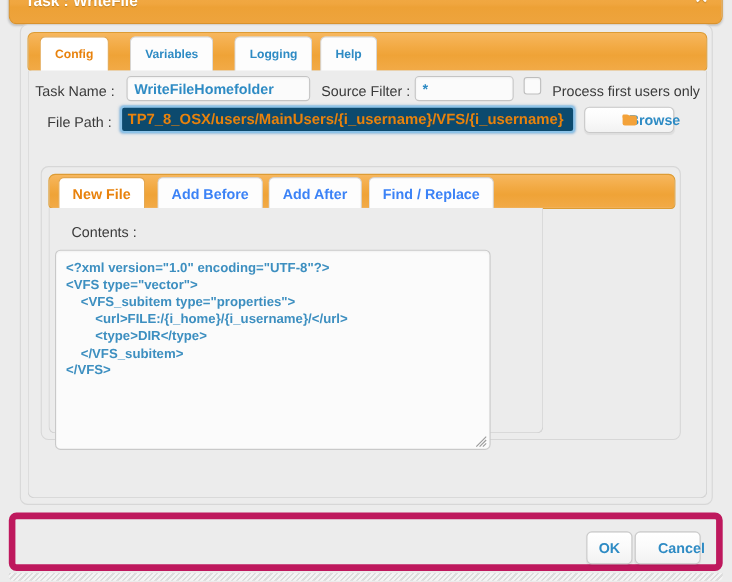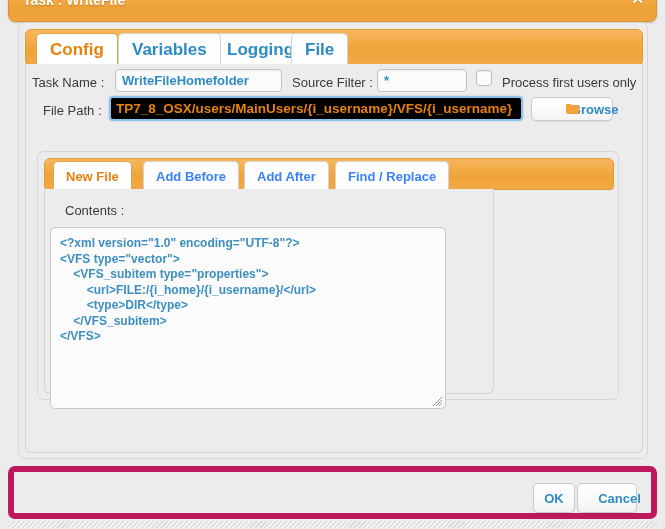--- a/index.html
+++ b/index.html
@@ -92,21 +92,21 @@
     top: 3px;
     height: 33px;
     background: #fdfdfd;
     border: 1px solid #d3d3d3;
     border-bottom: none;
     border-radius: 5px 5px 0 0;
     box-sizing: border-box;
     display: flex;
     align-items: center;
     justify-content: center;
-    font-size: 17px;
+    font-size: 11px;
     font-weight: bold;
     color: #2e8bc4;
     cursor: pointer;
     padding: 0 13px;
     white-space: nowrap;
   }
   .otab.active {
     color: #e8820c;
     background: #ffffff;
     border-color: #e0a34a;
@@ -141,21 +141,21 @@
     border-radius: 4px;
     font-family: "Liberation Sans", sans-serif;
     font-size: 13px;
     font-weight: bold;
     color: #2e8bc4;
     padding: 0 6px;
     outline: none;
     box-shadow: inset 0 1px 2px rgba(0,0,0,0.05);
   }
   #filepath-input {
-    background: #000000;
+    background: #0c4a6e;
     border: 2px solid #8dc3e8;
     color: #e8820c;
     font-size: 13.5px;
     padding: 0 5px;
     box-shadow: 0 0 2px rgba(100,160,210,0.6);
   }
 
   
   .cbx {
     position: absolute;
@@ -369,21 +369,21 @@
     <div id="title-text">Task : WriteFile</div>
     <div id="close-icon">✕</div>
   </div>
 
   <div id="outer-panel">
 
     <div id="outer-tabstrip">
       <div class="otab active" style="left:10px;">Config</div>
       <div class="otab" style="left:187px;">Logging</div>
       <div class="otab" style="left:92px;">Variables</div>
-      <div class="otab" style="left:265px;">File</div>
+      <div class="otab" style="left:265px;">Help</div>
     </div>
 
     <div id="outer-body">
 
       <span class="lbl" style="left:6px;  top:11px;">Task Name :</span>
       <input class="txtin" id="taskname-input" style="left: 89px; top: 5px; width: 167px; height: 23px;" value="WriteFileHomefolder">
 
       <span class="lbl" style="left:266px; top:11px;">Source Filter :</span>
       <input class="txtin" id="sourcefilter-input" style="left: 351px; top: 5px; width: 90px; height: 23px;" value="*">
 

